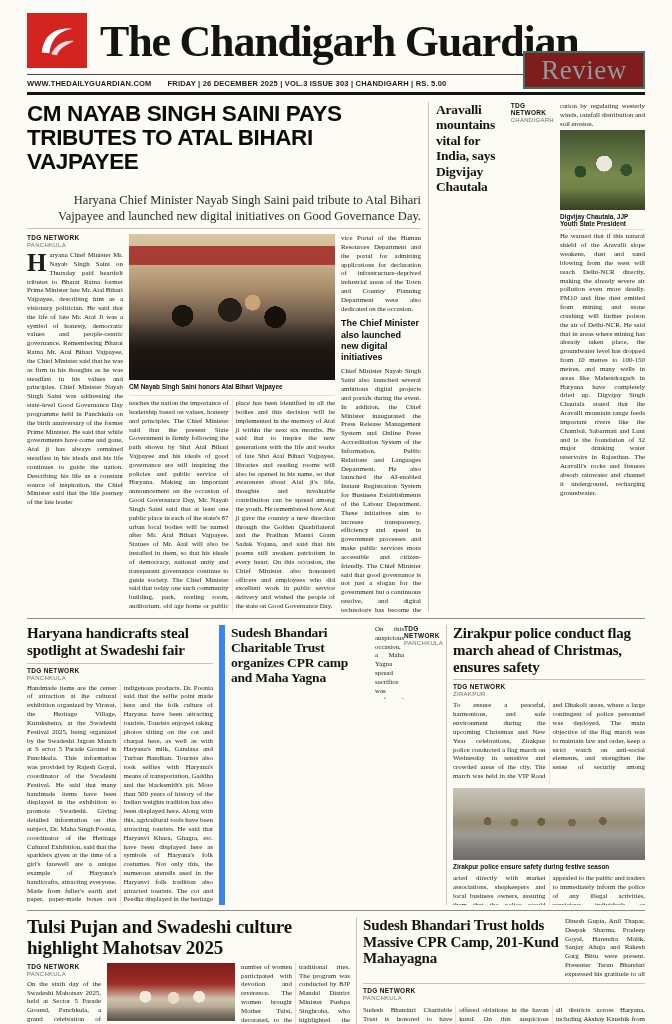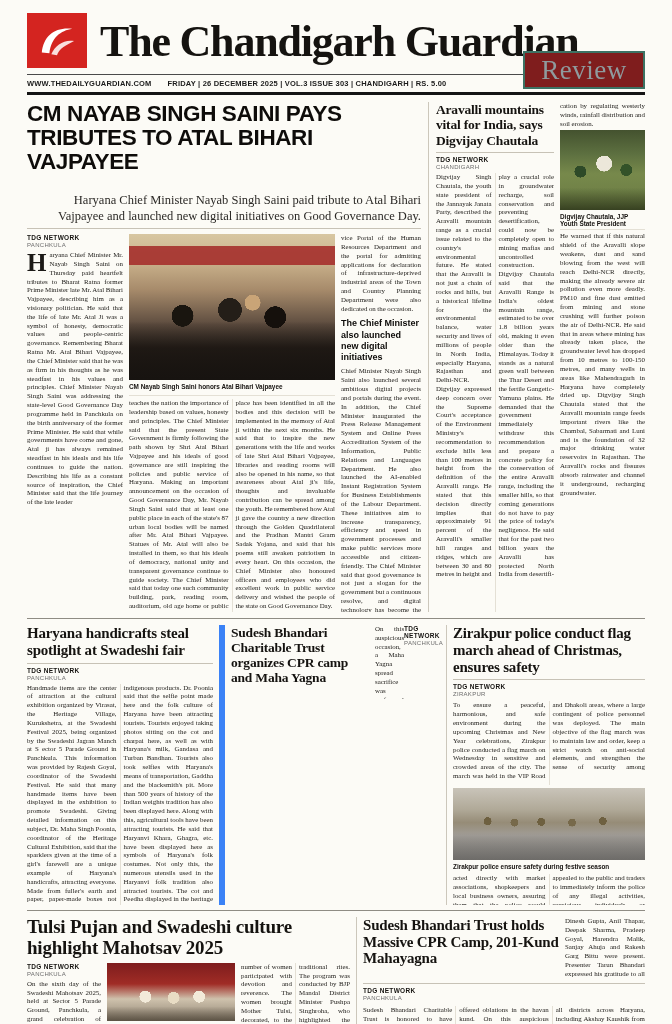--- a/index.html
+++ b/index.html
@@ -77,21 +77,21 @@
   .lead-subhead{font-size:12.5px;line-height:1.3;color:#2b2926;margin-top:18px;font-weight:normal;text-align:right;}
   .lead-body{display:flex;gap:6px;flex:1;overflow:hidden;margin-top:2px;}
   .lead-col1{width:96px;flex:0 0 auto;display:flex;flex-direction:column;overflow:hidden;}
   .lead-mid{width:206px;flex:0 0 auto;display:flex;flex-direction:column;overflow:hidden;}
   .lead-col4{flex:1;overflow:hidden;}
   .lead-mid-text{flex:1;overflow:hidden;margin-top:3px;border-top:1px solid #e4e0d5;padding-top:3px;}
   .crosshead{font-family:"Liberation Sans",sans-serif;font-size:9px;line-height:1.25;margin:5px 0 4px;color:#0e0c0a;}
 
   
   .aravalli{flex:1;padding-left:7px;display:flex;gap:6px;overflow:hidden;}
-  .arv-main{width:118px;flex:0 0 auto;display:flex;flex-direction:column;overflow:hidden;justify-content:space-between;}
+  .arv-main{width:118px;flex:0 0 auto;display:flex;flex-direction:row;overflow:hidden;justify-content:space-between;}
   .arv-headline{font-size:13.5px;line-height:1.14;font-weight:bold;letter-spacing:-.2px;}
   .arv-body{flex:1;overflow:hidden;}
   .arv-side{flex:1;display:flex;flex-direction:column;overflow:hidden;}
   .arv-side .caption{border-bottom:1px solid #e4e0d5;margin-bottom:2px;}
   .arv-side-bottom{flex:1;overflow:hidden;}
 
   
   .mid-headline{font-size:15px;line-height:1.12;font-weight:bold;letter-spacing:-.2px;}
   .handicrafts{width:198px;flex:0 0 auto;padding-right:6px;border-right:6px solid #3b82f6;display:flex;flex-direction:column;overflow:hidden;}
   .handi-body{flex:1;overflow:hidden;}

